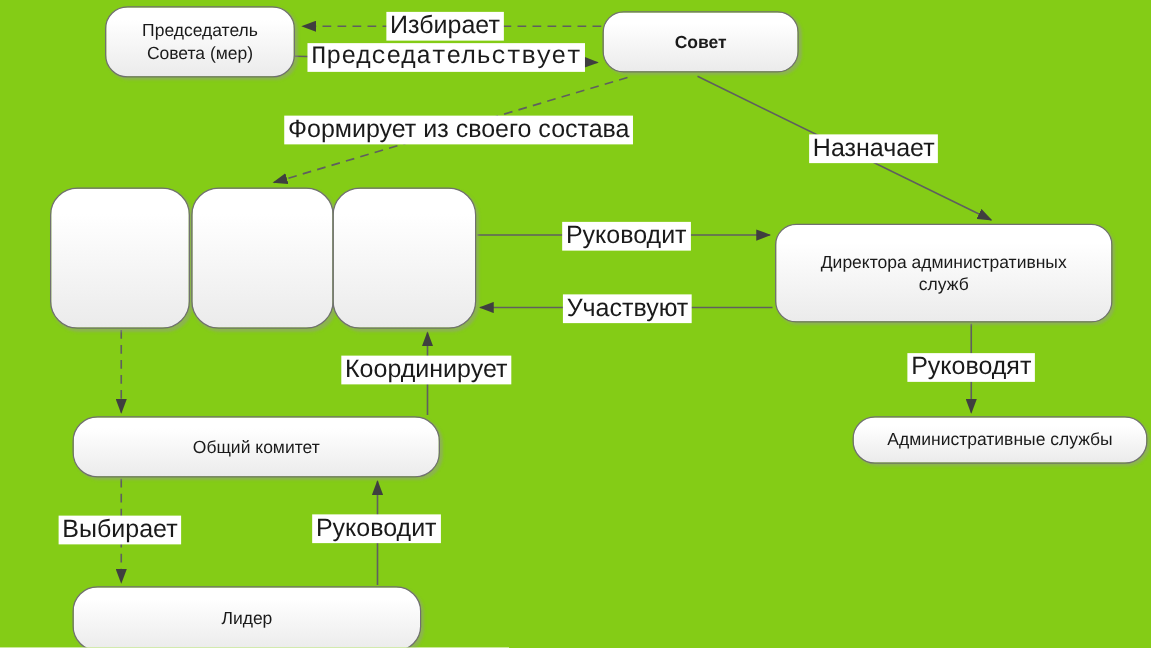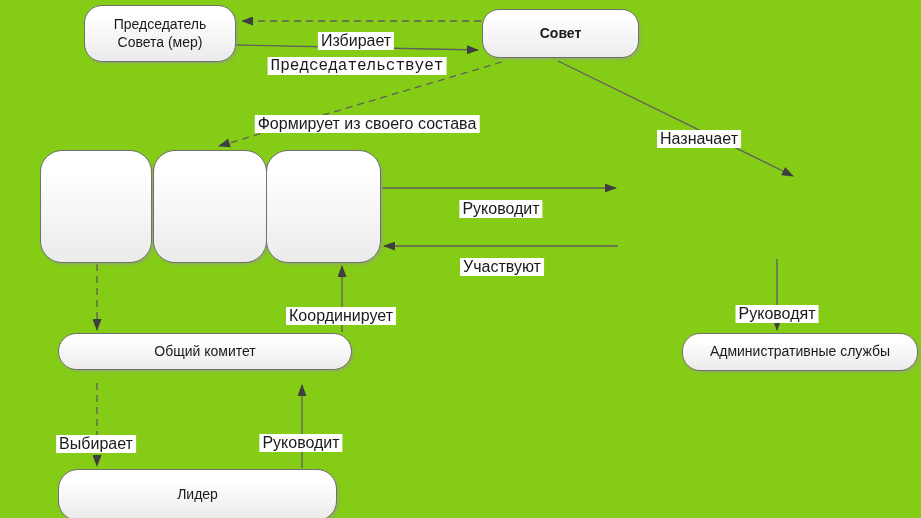--- a/index.html
+++ b/index.html
@@ -37,45 +37,44 @@
     line-height: 1.28;
   }
   .node span { display: block; }
 
   #node-chairman          { left: 84px;  top: 5px;   width: 152px; height: 57px;  border-radius: 18px; }
   #node-council           { left: 482px; top: 9px;   width: 157px; height: 49px;  border-radius: 17px; font-weight: bold; }
   #node-committee-1       { left: 40px;  top: 150px; width: 112px; height: 113px; border-radius: 22px; }
   #node-committee-2       { left: 153px; top: 150px; width: 114px; height: 113px; border-radius: 22px; }
   #node-committee-3       { left: 266px; top: 150px; width: 115px; height: 113px; border-radius: 22px; }
   #node-directors         { left: 620px; top: 179px; width: 270px; height: 79px;  border-radius: 17px; }
-  #node-general-committee { left: 58px;  top: 333px; width: 294px; height: 37px;  border-radius: 20px; }
+  #node-general-committee { left: 58px;  top: 333px; width: 294px; height: 49px;  border-radius: 20px; }
   #node-admin-services    { left: 682px; top: 333px; width: 236px; height: 38px;  border-radius: 18px; }
   #node-leader            { left: 58px;  top: 469px; width: 279px; height: 52px;  border-radius: 20px; }
 
   #committees-label {
     position: absolute;
     left: 40px; top: 197px;
     width: 341px;
     text-align: center;
     font-size: 14px;
     font-weight: bold;
     letter-spacing: 16px;
     color: #1a1a1a;
     pointer-events: none;
   }
 
   .edge-label {
     position: absolute;
     transform: translate(-50%, -50%);
     background: #ffffff;
     padding: 0 3px;
-    font-size: 16px;
+    font-size: 20px;
     color: #1a1a1a;
     white-space: nowrap;
-    margin-top: 20px;
   }
   #lbl-elects            { left: 356px; top: 21px; }
   #lbl-chairs            { left: 357px; top: 46px; font-family: Liberation Mono, monospace; }
   #lbl-forms             { left: 367px; top: 104px; }
   #lbl-appoints          { left: 699px; top: 119px; }
   #lbl-manages-directors { left: 501px; top: 189px; }
   #lbl-participate       { left: 502px; top: 247px; }
   #lbl-chairmen-form     { left: 96px;  top: 297px; }
   #lbl-coordinates       { left: 341px; top: 296px; }
   #lbl-manage-services   { left: 777px; top: 294px; }
@@ -115,20 +114,24 @@
   </div>
 
   <div class="node" id="node-council">
     <span>Совет</span>
   </div>
 
   <div class="node" id="node-committee-1"></div>
   <div class="node" id="node-committee-2"></div>
   <div class="node" id="node-committee-3"></div>
 
+  <div class="node" id="node-directors">
+    <span>Директора административных</span>
+    <span>служб</span>
+  </div>
 
   <div class="node" id="node-general-committee">
     <span>Общий комитет</span>
   </div>
 
   <div class="node" id="node-admin-services">
     <span>Административные службы</span>
   </div>
 
   <div class="node" id="node-leader">

